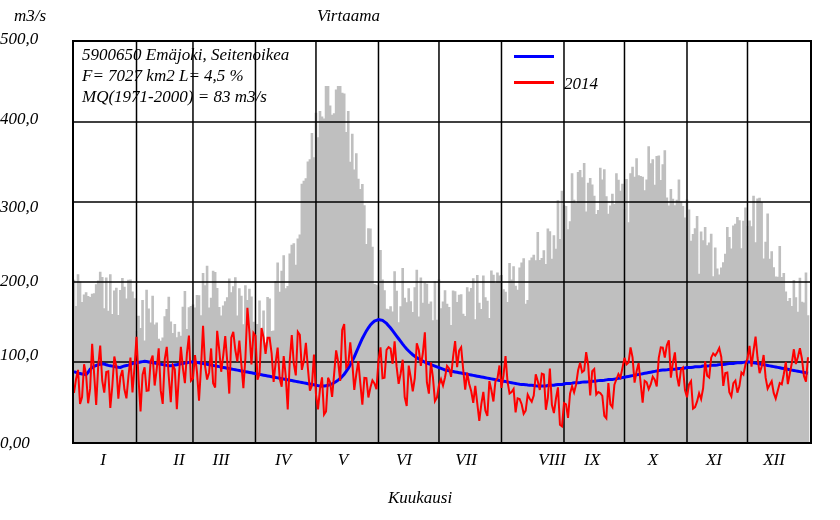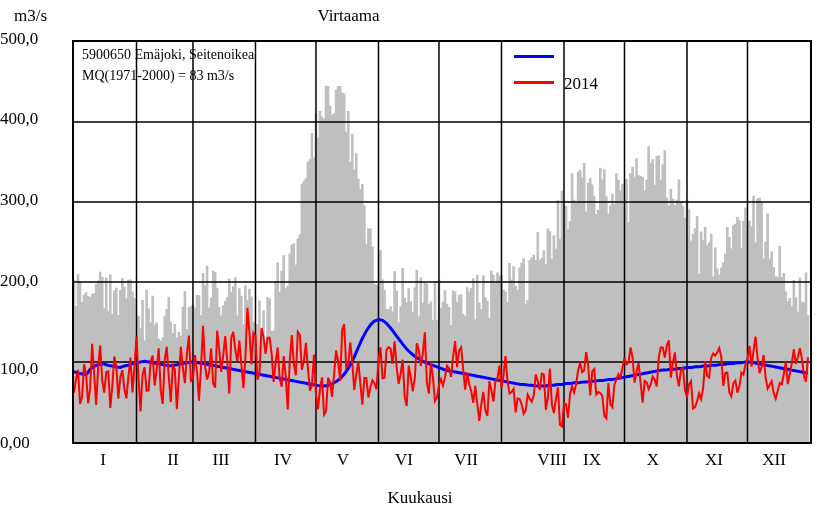--- a/index.html
+++ b/index.html
@@ -1,21 +1,21 @@
 <!DOCTYPE html>
 <html><head>
 <meta charset="utf-8">
 <style>
   html,body{margin:0;padding:0;}
   body{
     width:840px;height:520px;background:#ffffff;
     font-family:"Liberation Serif", serif;
     color:#000;overflow:hidden;position:relative;
   }
-  #chart-root{position:absolute;left:0;top:0;width:840px;height:520px;}
+  #chart-root{position:absolute;left:0;top:0;width:840px;height:520px;font-style:italic;}
 
   .title{
     position:absolute;left:0;top:6px;width:697px;text-align:center;
     font-size:17px;
   }
   .ylabel{
     position:absolute;left:14px;top:6px;font-size:17px;
   }
   .xlabel{
     position:absolute;left:0;top:488px;width:840px;text-align:center;
@@ -41,21 +41,21 @@
     top:450px;
   }
 
   
   .legend{
     position:absolute;left:74px;top:42px;width:736px;height:68px;
     box-sizing:border-box;
     pointer-events:none;
   }
   .legend-text{
-    position:absolute;left:8px;top:2px;font-size:14px;line-height:21px;
+    position:absolute;left:8px;top:2px;font-size:17px;line-height:21px;
   }
   .legend-series{
     position:absolute;left:440px;top:2px;font-size:17px;line-height:26px;
   }
   .lg-row{position:relative;height:26px;white-space:nowrap;}
   .lg-swatch{
     display:inline-block;width:40px;height:0;border-top:3px solid #0000ff;
     vertical-align:middle;margin-right:10px;position:relative;top:-2px;
   }
   .lg-swatch.red{border-top-color:#ff0000;}
@@ -65,29 +65,29 @@
 <body>
 
 <div id="chart-root">
 
   <div class="ylabel">m3/s</div>
   <div class="title">Virtaama</div>
   <div class="xlabel">Kuukausi</div>
 
   <div class="ytick-wrap">
     <div class="ytick-lab" style="top:444px">0,00</div>
-    <div class="ytick-lab" style="top:370px">100,0</div>
+    <div class="ytick-lab" style="top:356px">100,0</div>
     <div class="ytick-lab" style="top:282px">200,0</div>
-    <div class="ytick-lab" style="top:201px">300,0</div>
+    <div class="ytick-lab" style="top:208px">300,0</div>
     <div class="ytick-lab" style="top:120px">400,0</div>
     <div class="ytick-lab" style="top:40px">500,0</div>
   </div>
 
   <div class="xtick-lab" style="left:103px">I</div>
-  <div class="xtick-lab" style="left:173px">II</div>
+  <div class="xtick-lab" style="left:179px">II</div>
   <div class="xtick-lab" style="left:221px">III</div>
   <div class="xtick-lab" style="left:283px">IV</div>
   <div class="xtick-lab" style="left:343px">V</div>
   <div class="xtick-lab" style="left:404px">VI</div>
   <div class="xtick-lab" style="left:466px">VII</div>
   <div class="xtick-lab" style="left:552px">VIII</div>
   <div class="xtick-lab" style="left:592px">IX</div>
   <div class="xtick-lab" style="left:653px">X</div>
   <div class="xtick-lab" style="left:714px">XI</div>
   <div class="xtick-lab" style="left:774px">XII</div>
@@ -117,20 +117,21 @@
           </g>
         <path id="mean-path" fill="none" stroke="#0000ff" stroke-width="3" d="M0.00,329.60 L2.02,330.37 L4.03,331.15 L6.05,331.56 L8.07,331.95 L10.08,332.33 L12.10,332.72 L14.12,330.34 L16.13,327.24 L18.15,325.56 L20.16,324.40 L22.18,323.49 L24.20,322.72 L26.21,322.17 L28.23,321.78 L30.25,322.00 L32.26,322.78 L34.28,323.38 L36.30,323.76 L38.31,324.15 L40.33,324.54 L42.35,324.92 L44.36,325.31 L46.38,325.41 L48.39,324.63 L50.41,323.93 L52.43,323.54 L54.44,323.11 L56.46,322.34 L58.48,321.58 L60.49,321.20 L62.51,320.81 L64.53,320.42 L66.54,320.04 L68.56,319.65 L70.58,319.26 L72.59,319.53 L74.61,319.91 L76.62,320.30 L78.64,320.69 L80.66,321.07 L82.67,321.46 L84.69,321.85 L86.71,322.23 L88.72,322.62 L90.74,323.01 L92.76,323.39 L94.77,323.78 L96.79,323.83 L98.81,323.45 L100.82,323.06 L102.84,322.67 L104.85,322.29 L106.87,321.90 L108.89,321.51 L110.90,321.13 L112.92,320.74 L114.94,320.35 L116.95,320.00 L118.97,320.00 L120.99,320.01 L123.00,320.40 L125.02,320.78 L127.04,321.17 L129.05,321.56 L131.07,321.94 L133.08,322.33 L135.10,322.72 L137.12,323.10 L139.13,323.49 L141.15,323.88 L143.17,324.26 L145.18,324.65 L147.20,325.04 L149.22,325.42 L151.23,325.81 L153.25,326.20 L155.27,326.58 L157.28,326.97 L159.30,327.36 L161.32,327.75 L163.33,328.13 L165.35,328.52 L167.36,328.91 L169.38,329.29 L171.40,329.68 L173.41,330.07 L175.43,330.45 L177.45,330.84 L179.46,331.23 L181.48,331.61 L183.50,332.00 L185.51,332.39 L187.53,332.77 L189.55,333.16 L191.56,333.55 L193.58,333.93 L195.59,334.32 L197.61,334.71 L199.63,335.09 L201.64,335.48 L203.66,335.87 L205.68,336.25 L207.69,336.64 L209.71,337.03 L211.73,337.42 L213.74,337.80 L215.76,338.19 L217.78,338.58 L219.79,338.96 L221.81,339.35 L223.82,339.74 L225.84,340.12 L227.86,340.51 L229.87,340.90 L231.89,341.28 L233.91,341.67 L235.92,342.06 L237.94,342.44 L239.96,342.83 L241.97,343.22 L243.99,343.60 L246.01,343.99 L248.02,344.00 L250.04,344.00 L252.05,343.65 L254.07,343.26 L256.09,342.55 L258.10,341.78 L260.12,340.70 L262.14,339.54 L264.15,338.11 L266.17,336.56 L268.19,334.52 L270.20,332.20 L272.22,329.44 L274.24,326.35 L276.25,322.87 L278.27,319.00 L280.28,314.80 L282.30,310.15 L284.32,305.51 L286.33,300.87 L288.35,296.46 L290.37,292.59 L292.38,288.90 L294.40,285.80 L296.42,282.89 L298.43,280.96 L300.45,279.13 L302.47,278.36 L304.48,277.61 L306.50,278.00 L308.52,278.38 L310.53,279.88 L312.55,281.42 L314.56,283.66 L316.58,285.98 L318.60,288.62 L320.61,291.32 L322.63,294.03 L324.65,296.74 L326.66,299.45 L328.68,302.15 L330.70,304.62 L332.71,306.95 L334.73,309.05 L336.75,310.99 L338.76,312.74 L340.78,314.29 L342.79,315.67 L344.81,316.84 L346.83,318.00 L348.84,319.16 L350.86,320.21 L352.88,320.98 L354.89,321.76 L356.91,322.53 L358.93,323.31 L360.94,324.08 L362.96,324.85 L364.98,325.63 L366.99,326.40 L369.01,327.17 L371.02,327.95 L373.04,328.36 L375.06,328.75 L377.07,329.13 L379.09,329.52 L381.11,329.91 L383.12,330.29 L385.14,330.68 L387.16,331.07 L389.17,331.45 L391.19,331.84 L393.21,332.23 L395.22,332.62 L397.24,333.00 L399.25,333.39 L401.27,333.78 L403.29,334.16 L405.30,334.55 L407.32,334.94 L409.34,335.32 L411.35,335.71 L413.37,336.10 L415.39,336.48 L417.40,336.87 L419.42,337.26 L421.44,337.64 L423.45,338.03 L425.47,338.42 L427.48,338.80 L429.50,339.19 L431.52,339.58 L433.53,339.96 L435.55,340.35 L437.57,340.74 L439.58,341.13 L441.60,341.51 L443.62,341.90 L445.63,342.29 L447.65,342.40 L449.67,342.40 L451.68,342.65 L453.70,343.03 L455.72,343.20 L457.73,343.20 L459.75,343.39 L461.76,343.78 L463.78,344.00 L465.80,344.00 L467.81,344.00 L469.83,344.00 L471.85,343.89 L473.86,343.50 L475.88,343.20 L477.90,343.20 L479.91,343.14 L481.93,342.75 L483.95,342.40 L485.96,342.40 L487.98,342.39 L489.99,342.00 L492.01,341.62 L494.03,341.60 L496.04,341.60 L498.06,341.26 L500.08,340.87 L502.09,340.80 L504.11,340.80 L506.13,340.51 L508.14,340.12 L510.16,340.00 L512.18,340.00 L514.19,339.76 L516.21,339.38 L518.22,339.20 L520.24,339.20 L522.26,339.02 L524.27,338.63 L526.29,338.40 L528.31,338.40 L530.32,338.27 L532.34,337.88 L534.36,337.60 L536.37,337.60 L538.39,337.52 L540.41,337.13 L542.42,336.75 L544.44,336.36 L546.45,335.97 L548.47,335.59 L550.49,335.20 L552.50,334.81 L554.52,334.43 L556.54,334.04 L558.55,333.65 L560.57,333.27 L562.59,332.88 L564.60,332.49 L566.62,332.11 L568.64,331.72 L570.65,331.33 L572.67,330.95 L574.68,330.56 L576.70,330.17 L578.72,329.78 L580.73,329.40 L582.75,329.01 L584.77,328.62 L586.78,328.24 L588.80,328.00 L590.82,328.00 L592.83,327.88 L594.85,327.49 L596.87,327.20 L598.88,327.20 L600.90,327.13 L602.92,326.74 L604.93,326.40 L606.95,326.40 L608.96,326.38 L610.98,326.00 L613.00,325.61 L615.01,325.60 L617.03,325.60 L619.05,325.25 L621.06,324.86 L623.08,324.80 L625.10,324.80 L627.11,324.50 L629.13,324.11 L631.15,324.00 L633.16,324.00 L635.18,323.75 L637.19,323.37 L639.21,323.20 L641.23,323.20 L643.24,323.01 L645.26,322.62 L647.28,322.40 L649.29,322.40 L651.31,322.26 L653.33,321.87 L655.34,321.60 L657.36,321.60 L659.38,321.51 L661.39,321.13 L663.41,320.80 L665.42,320.80 L667.44,320.76 L669.46,320.38 L671.47,320.00 L673.49,320.00 L675.51,320.00 L677.52,320.37 L679.54,320.76 L681.56,321.14 L683.57,321.53 L685.59,321.92 L687.61,322.30 L689.62,322.69 L691.64,323.08 L693.65,323.46 L695.67,323.85 L697.69,324.24 L699.70,324.62 L701.72,325.01 L703.74,325.40 L705.75,325.78 L707.77,326.17 L709.79,326.56 L711.80,326.95 L713.82,327.33 L715.84,327.72 L717.85,328.11 L719.87,328.49 L721.88,328.88 L723.90,329.27 L725.92,329.65 L727.93,330.04 L729.95,330.43 L731.97,330.81 L733.98,331.20 "></path>
         <path id="year-path" fill="none" stroke="#ff0000" stroke-width="2" d="M0.00,350.90 L2.02,337.17 L4.03,327.89 L6.05,362.00 L8.07,355.08 L10.08,322.31 L12.10,332.54 L14.12,361.30 L16.13,346.39 L18.15,301.78 L20.16,332.28 L22.18,363.04 L24.20,324.52 L26.21,303.50 L28.23,338.75 L30.25,350.67 L32.26,330.03 L34.28,329.36 L36.30,365.97 L38.31,344.02 L40.33,314.55 L42.35,324.61 L44.36,356.78 L46.38,334.82 L48.39,328.16 L50.41,347.34 L52.43,356.37 L54.44,334.51 L56.46,315.61 L58.48,350.37 L60.49,325.43 L62.51,294.91 L64.53,336.78 L66.54,369.44 L68.56,332.67 L70.58,325.36 L72.59,348.80 L74.61,348.41 L76.62,319.45 L78.64,313.61 L80.66,343.51 L82.67,327.72 L84.69,306.37 L86.71,348.39 L88.72,361.88 L90.74,317.35 L92.76,304.89 L94.77,334.52 L96.79,360.24 L98.81,323.43 L100.82,327.17 L102.84,367.11 L104.85,334.99 L106.87,304.79 L108.89,326.05 L110.90,341.18 L112.92,311.62 L114.94,293.63 L116.95,338.76 L118.97,336.40 L120.99,313.08 L123.00,330.18 L125.02,358.66 L127.04,324.71 L129.05,283.76 L131.07,324.12 L133.08,337.51 L135.10,330.68 L137.12,306.45 L139.13,341.20 L141.15,345.57 L143.17,288.82 L145.18,307.28 L147.20,329.76 L149.22,313.57 L151.23,294.09 L153.25,319.44 L155.27,351.58 L157.28,295.59 L159.30,289.83 L161.32,308.01 L163.33,319.62 L165.35,298.69 L167.36,322.15 L169.38,346.18 L171.40,315.98 L173.41,265.79 L175.43,290.35 L177.45,322.56 L179.46,290.88 L181.48,293.77 L183.50,337.61 L185.51,331.87 L187.53,286.00 L189.55,295.35 L191.56,311.84 L193.58,295.85 L195.59,295.86 L197.61,311.46 L199.63,339.94 L201.64,320.71 L203.66,305.56 L205.68,336.68 L207.69,344.74 L209.71,314.02 L211.73,333.92 L213.74,367.56 L215.76,318.71 L217.78,293.00 L219.79,321.74 L221.81,333.45 L223.82,289.79 L225.84,292.83 L227.86,327.82 L229.87,318.82 L231.89,300.77 L233.91,326.30 L235.92,348.64 L237.94,343.42 L239.96,312.60 L241.97,352.50 L243.99,367.34 L246.01,346.93 L248.02,335.42 L250.04,372.56 L252.05,369.43 L254.07,335.71 L256.09,340.29 L258.10,354.91 L260.12,332.16 L262.14,308.44 L264.15,319.52 L266.17,338.90 L268.19,287.85 L270.20,282.11 L272.22,325.48 L274.24,322.71 L276.25,300.26 L278.27,320.17 L280.28,347.86 L282.30,332.03 L284.32,319.26 L286.33,341.31 L288.35,362.57 L290.37,335.83 L292.38,336.21 L294.40,355.45 L296.42,345.55 L298.43,338.35 L300.45,341.46 L302.47,347.13 L304.48,318.71 L306.50,305.35 L308.52,336.13 L310.53,335.64 L312.55,307.87 L314.56,305.08 L316.58,306.65 L318.60,321.77 L320.61,299.40 L322.63,324.88 L324.65,341.89 L326.66,331.51 L328.68,317.73 L330.70,355.02 L332.71,363.97 L334.73,323.57 L336.75,335.41 L338.76,349.29 L340.78,336.27 L342.79,301.27 L344.81,308.04 L346.83,323.91 L348.84,311.25 L350.86,290.28 L352.88,340.24 L354.89,351.63 L356.91,320.40 L358.93,335.27 L360.94,359.10 L362.96,355.39 L364.98,342.99 L366.99,337.17 L369.01,343.61 L371.02,335.20 L373.04,323.83 L375.06,326.35 L377.07,334.89 L379.09,314.74 L381.11,299.04 L383.12,325.16 L385.14,308.51 L387.16,305.35 L389.17,327.12 L391.19,347.57 L393.21,330.70 L395.22,341.93 L397.24,349.25 L399.25,360.84 L401.27,343.91 L403.29,361.51 L405.30,378.87 L407.32,362.16 L409.34,349.98 L411.35,368.56 L413.37,374.02 L415.39,339.11 L417.40,348.24 L419.42,359.47 L421.44,339.20 L423.45,336.66 L425.47,323.51 L427.48,345.85 L429.50,333.45 L431.52,314.05 L433.53,339.74 L435.55,351.55 L437.57,350.01 L439.58,347.00 L441.60,370.33 L443.62,356.42 L445.63,357.12 L447.65,362.24 L449.67,371.77 L451.68,368.60 L453.70,352.66 L455.72,356.73 L457.73,359.67 L459.75,353.56 L461.76,332.38 L463.78,339.17 L465.80,347.91 L467.81,331.74 L469.83,332.53 L471.85,367.77 L473.86,355.51 L475.88,326.60 L477.90,362.77 L479.91,371.10 L481.93,356.76 L483.95,345.39 L485.96,382.68 L487.98,384.27 L489.99,361.17 L492.01,362.45 L494.03,375.93 L496.04,351.57 L498.06,344.20 L500.08,350.47 L502.09,342.48 L504.11,328.28 L506.13,320.80 L508.14,330.11 L510.16,328.54 L512.18,310.11 L514.19,323.46 L516.21,353.51 L518.22,329.20 L520.24,327.02 L522.26,352.44 L524.27,350.08 L526.29,351.14 L528.31,353.76 L530.32,373.86 L532.34,376.41 L534.36,341.13 L536.37,362.41 L538.39,365.20 L540.41,342.63 L542.42,337.24 L544.44,332.07 L546.45,335.45 L548.47,325.90 L550.49,315.89 L552.50,322.38 L554.52,320.61 L556.54,305.50 L558.55,315.37 L560.57,340.67 L562.59,329.30 L564.60,321.16 L566.62,340.91 L568.64,360.64 L570.65,338.87 L572.67,340.31 L574.68,347.10 L576.70,342.45 L578.72,334.64 L580.73,337.70 L582.75,344.52 L584.77,315.76 L586.78,305.38 L588.80,305.57 L590.82,315.63 L592.83,303.34 L594.85,298.29 L596.87,335.58 L598.88,320.83 L600.90,310.39 L602.92,333.83 L604.93,344.36 L606.95,327.57 L608.96,325.45 L610.98,348.09 L613.00,355.30 L615.01,342.40 L617.03,339.17 L619.05,366.69 L621.06,365.17 L623.08,359.40 L625.10,351.23 L627.11,357.04 L629.13,346.25 L631.15,319.28 L633.16,333.74 L635.18,335.56 L637.19,315.68 L639.21,311.44 L641.23,313.58 L643.24,310.19 L645.26,306.02 L647.28,314.92 L649.29,343.90 L651.31,331.10 L653.33,330.48 L655.34,350.24 L657.36,354.43 L659.38,341.15 L661.39,338.60 L663.41,350.70 L665.42,344.10 L667.44,330.42 L669.46,332.66 L671.47,322.59 L673.49,316.57 L675.51,303.79 L677.52,324.54 L679.54,308.52 L681.56,294.69 L683.57,316.00 L685.59,331.11 L687.61,324.70 L689.62,312.97 L691.64,335.63 L693.65,346.74 L695.67,342.74 L697.69,339.25 L699.70,350.94 L701.72,356.53 L703.74,348.75 L705.75,341.00 L707.77,342.27 L709.79,332.22 L711.80,319.85 L713.82,342.04 L715.84,331.49 L717.85,320.95 L719.87,307.26 L721.88,322.06 L723.90,315.06 L725.92,306.16 L727.93,316.72 L729.95,333.95 L731.97,339.64 L733.98,315.24 "></path>
       </svg>
     </div>
   </div>
 
   <div class="legend">
     <div class="legend-text">
       <div>5900650 Emäjoki, Seitenoikea</div>
+      <div>F=   7027 km2 L=  4,5 %</div>
       <div>MQ(1971-2000) = 83 m3/s</div>
     </div>
     <div class="legend-series">
       <div class="lg-row">
         <span class="lg-swatch"></span>
       </div>
       <div class="lg-row">
         <span class="lg-swatch red"></span><span class="lg-lab">2014</span>
       </div>
     </div>

